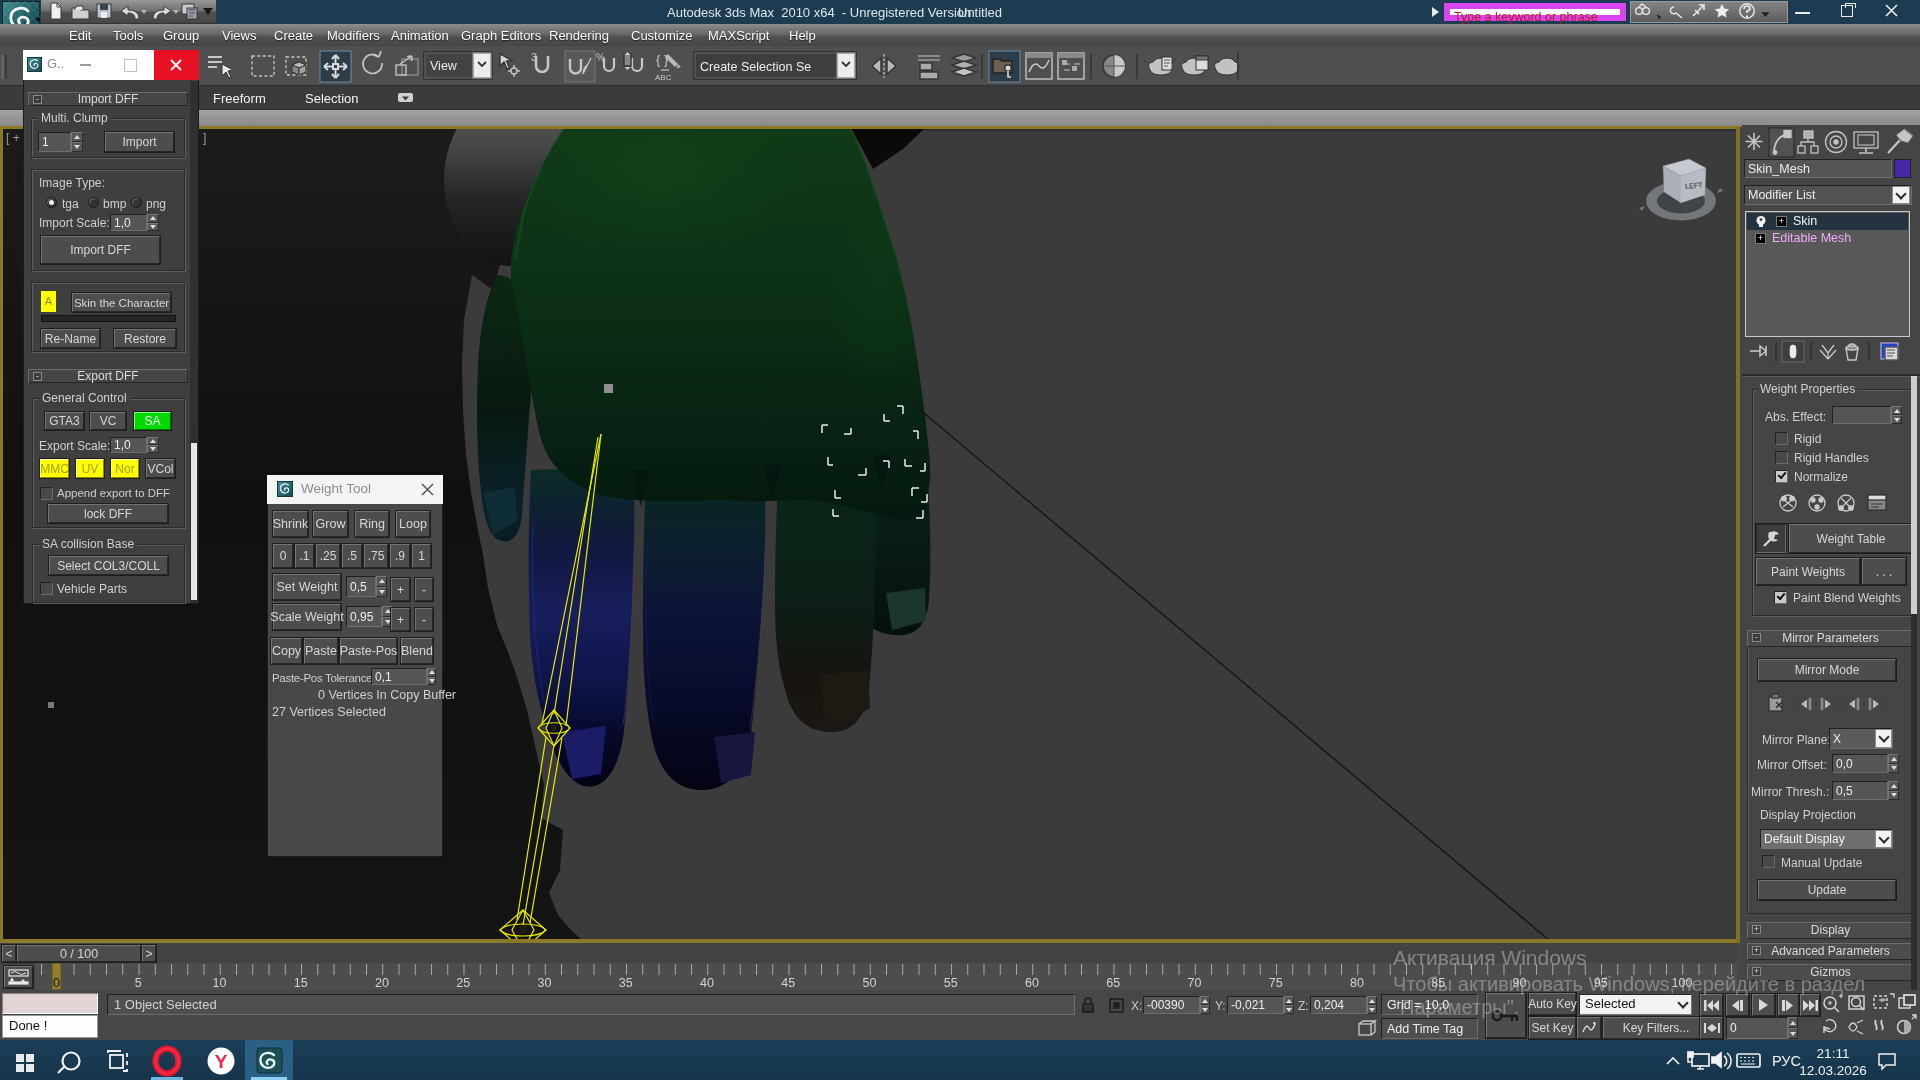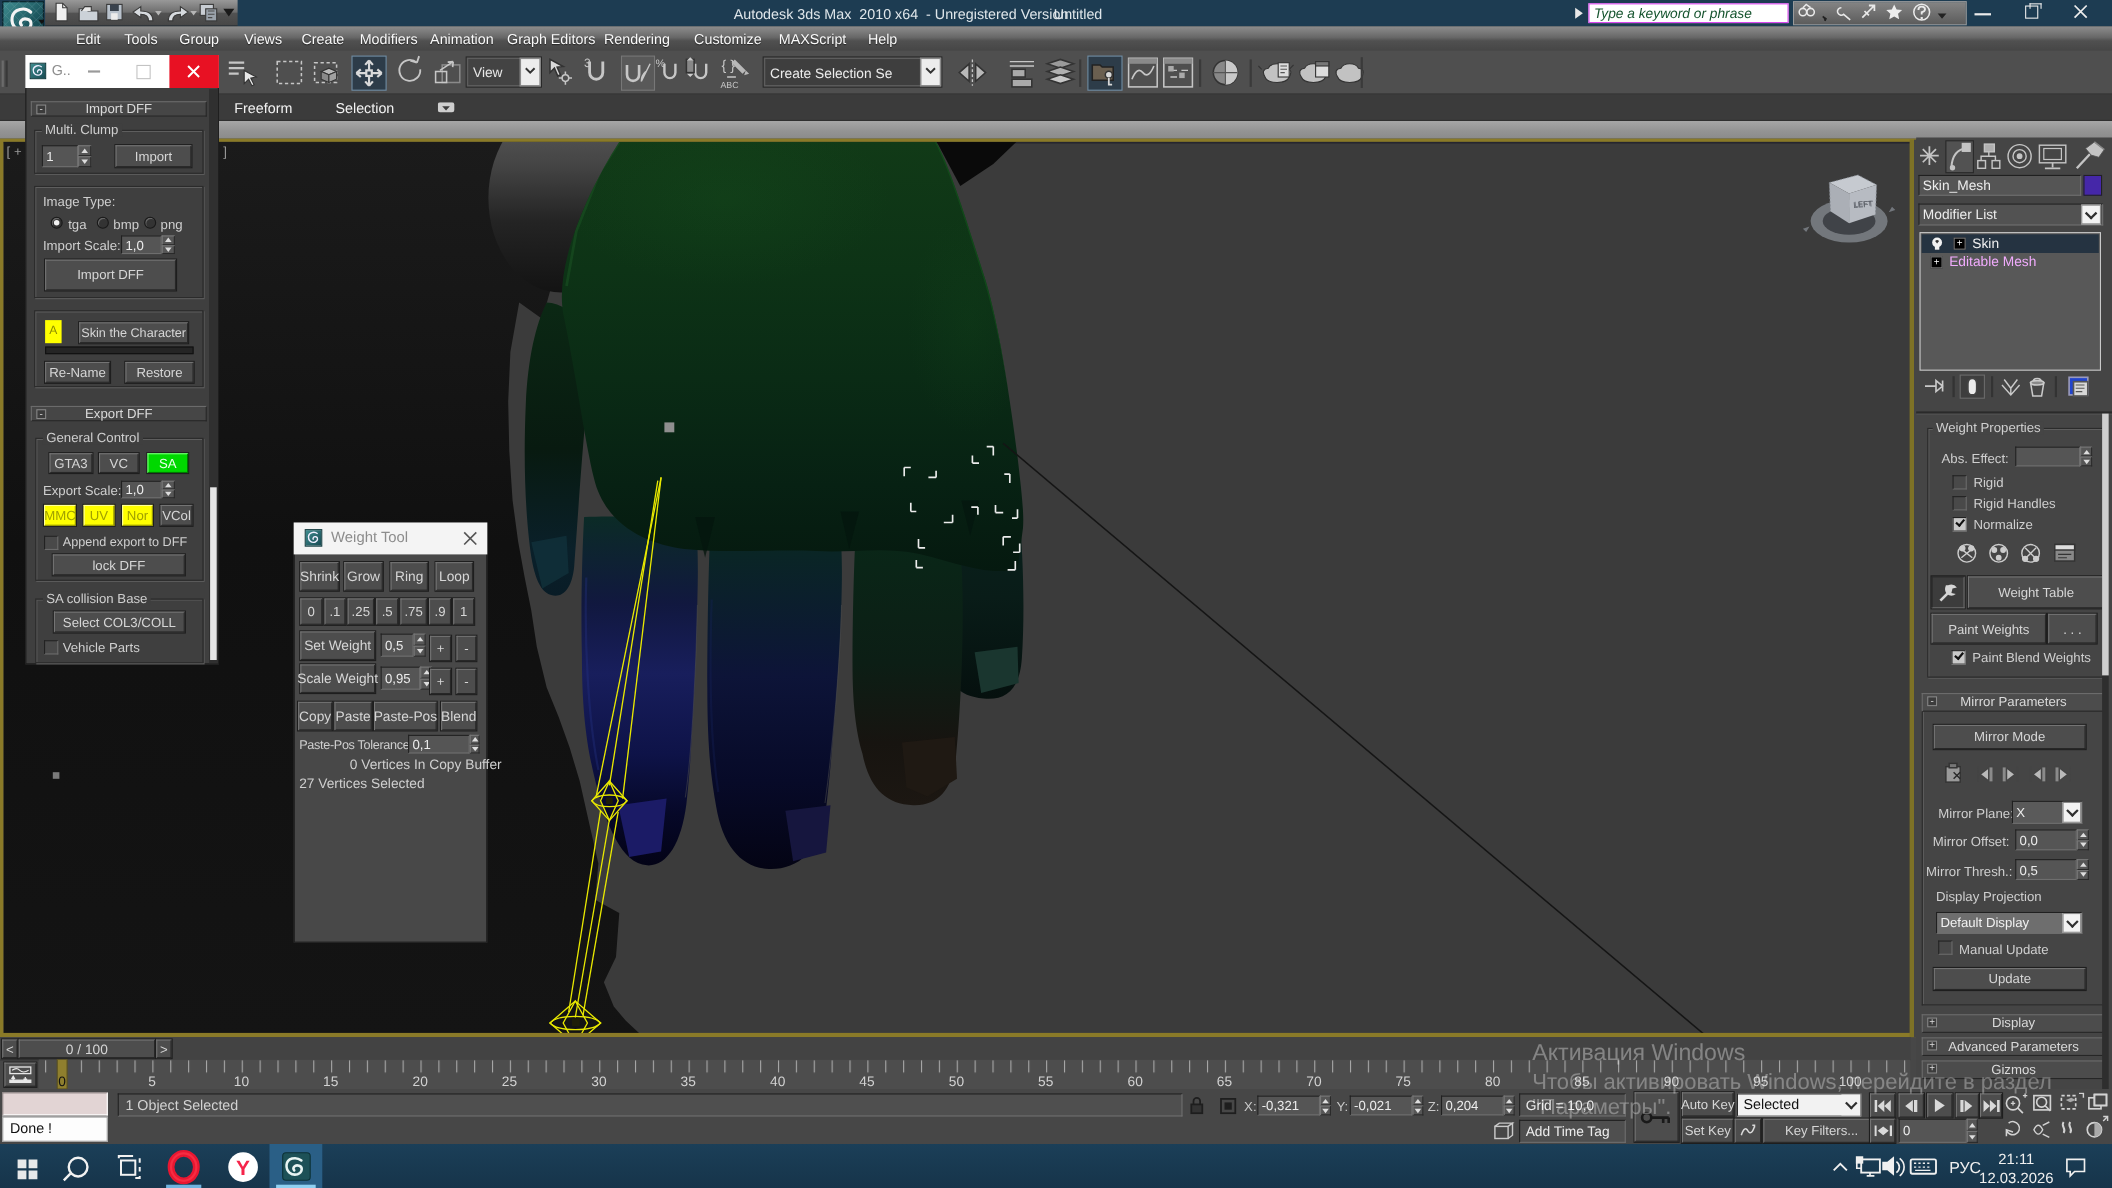--- a/index.html
+++ b/index.html
@@ -54,21 +54,21 @@
  <g stroke="#9fc3c6" stroke-width=".5" opacity=".35">
   <path d="M0,8 L8,0 M0,16 L16,0 M0,24 L24,0 M0,32 L32,0 M2,38 L38,2 M10,38 L38,10 M18,38 L38,18 M26,38 L38,26"></path>
   <path d="M30,0 L38,8 M22,0 L38,16 M14,0 L38,24 M6,0 L38,32 M0,2 L36,38 M0,10 L28,38 M0,18 L20,38 M0,26 L12,38"></path>
  </g>
  <path d="M26,10 C21,5 10,7 9,15 C8,23 14,28 21,26.5 C27,25 28,18 23,16.5 C18,15 15,19 17.5,22" fill="none" stroke="#f4f4f4" stroke-width="2.8" stroke-linecap="round"></path>
  <path d="M33,17 l6,0 -3,4 z" fill="#111"></path>
 </svg>
 <div class="a" style="left:667px;top:5px;font-size:13px;color:#dfe6ea">Autodesk 3ds Max&nbsp; 2010 x64&nbsp; - Unregistered Version</div>
 <div class="a" style="left:958px;top:5px;font-size:13px;color:#dfe6ea">Untitled</div>
 <div class="a" style="left:1432px;top:7px;width:0;height:0;border-top:5px solid transparent;border-bottom:5px solid transparent;border-left:7px solid #e8e8e8"></div>
-<div class="a" style="left:1444px;top:3px;width:182px;height:18px;background:#fff;border:1px solid #d946ef;box-sizing:border-box;font-style:italic;color:#14532d;font-size:12.5px;padding:1px 0 0 4px">Type a keyword or phrase</div>
+<div class="a" style="left:1444px;top:3px;width:182px;height:18px;background:#fff;border:6px solid #d946ef;box-sizing:border-box;color:#b91c1c;font-size:12.5px;padding:1px 0 0 4px">Type a keyword or phrase</div>
 <div class="a" style="left:1630px;top:1px;width:158px;height:22px;background:linear-gradient(#848484,#5c5c5c);border:1px solid #9a9a9a;box-sizing:border-box"></div>
 <svg class="a" style="left:1630px;top:1px" width="158" height="22" viewBox="0 0 158 22">
  <g stroke="#e9e9e9" fill="none" stroke-width="1.4">
   <circle cx="9" cy="10" r="3.4"></circle>
         <circle cx="16" cy="10" r="3.4"></circle>
         <path d="M9,6 L12,3 L16,6"></path>
   <path d="M27,14 l3,2 -1,2" fill="#222" stroke="#222"></path>
   <path d="M44,6 a3.4,3.4 0 1,0 2,6 l6,5"></path>
   <path d="M63,15 L74,4 M69,4 l5,0 0,5 M65,9 l4,4" stroke-width="1.6"></path>
   <path d="M92,3 l2.2,4.6 5,.6 -3.7,3.4 1,4.9 -4.5,-2.5 -4.5,2.5 1,-4.9 -3.7,-3.4 5,-.6 z" fill="#ededed" stroke="none"></path>
@@ -568,21 +568,21 @@
 <div class="snk" style="left:107px;top:994px;width:968px;height:21px;font-size:13px;color:#d2d2d2;padding-left:6px">1 Object Selected</div>
 <svg class="a" style="left:1080px;top:995px" width="50" height="20" viewBox="0 0 50 20">
  <g stroke="#1e1e1e" fill="none" stroke-width="1.6">
         <rect x="3" y="9" width="10" height="8" fill="#333"></rect>
         <path d="M5,9 v-3 a3,3 0 0,1 6,0 v3"></path>
         <rect x="30" y="4" width="13" height="13"></rect>
         <rect x="34" y="8" width="5" height="5" fill="#1e1e1e"></rect>
       </g>
 </svg>
 <div class="lbl" style="left:1131px;top:999px;color:#c9c9c9">X:</div>
-<div class="snk" style="left:1143px;top:996px;width:57px;height:18px;background:#555">-0,321</div>
+<div class="snk" style="left:1143px;top:996px;width:57px;height:18px;background:#555">-00390</div>
 <div class="sp" style="left:1200px;top:996px;width:10px;height:18px">
       <div></div>
       <div></div>
     </div>
 <div class="lbl" style="left:1215px;top:999px;color:#c9c9c9">Y:</div>
 <div class="snk" style="left:1227px;top:996px;width:57px;height:18px;background:#555">-0,021</div>
 <div class="sp" style="left:1284px;top:996px;width:10px;height:18px">
       <div></div>
       <div></div>
     </div>

